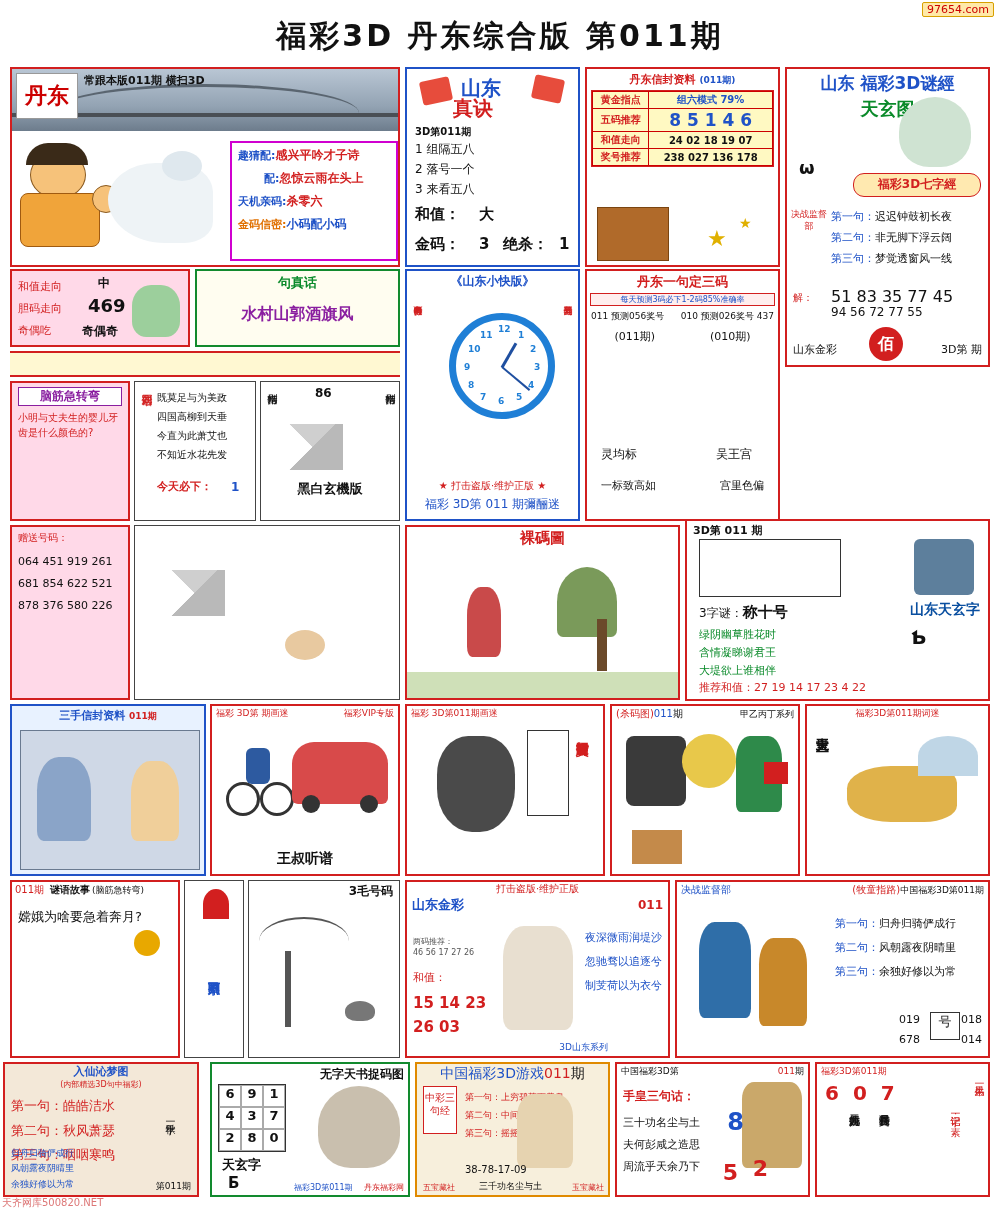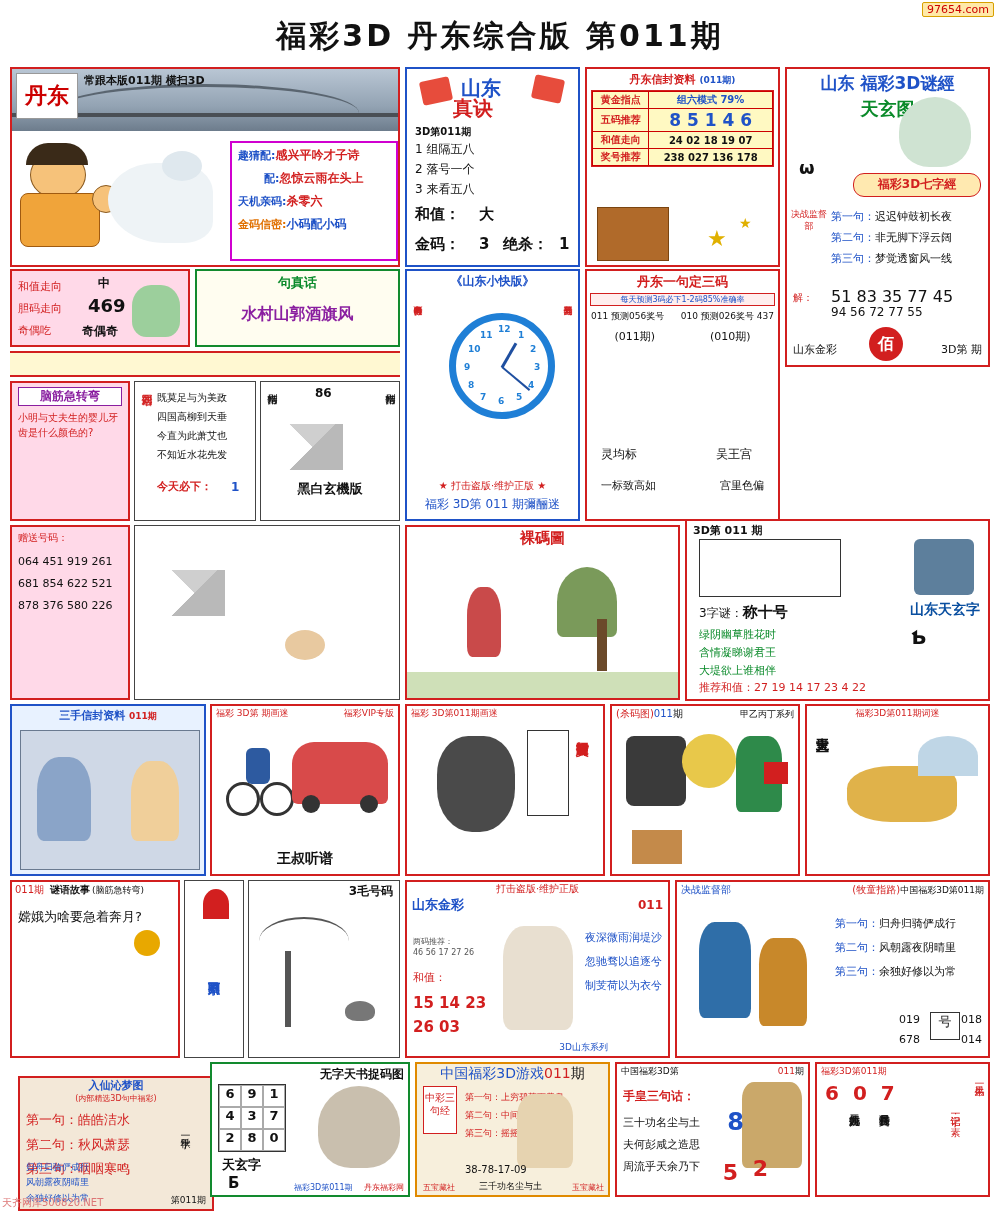--- a/index.html
+++ b/index.html
@@ -418,21 +418,21 @@
       <div><span class="blue">第二句：</span><span>风朝露夜阴晴里</span></div>
       <div><span class="blue">第三句：</span><span>余独好修以为常</span></div>
     </div>
     <div style="position:absolute;right:68px;bottom:30px;font-size:11px;">019</div>
     <div style="position:absolute;right:68px;bottom:10px;font-size:11px;">678</div>
     <div style="position:absolute;right:6px;bottom:30px;font-size:11px;">018</div>
     <div style="position:absolute;right:6px;bottom:10px;font-size:11px;">014</div>
     <div style="position:absolute;right:28px;bottom:16px;width:28px;height:26px;border:1px solid #333;text-align:center;font-size:13px;">号</div>
   </div>
 
-  <div class="cell bd-red" style="left:18px;top:995px;width:196px;height:135px;background:#f3e8d8;margin-top:14px;">
+  <div class="cell bd-red" style="left:3px;top:995px;width:196px;height:135px;background:#f3e8d8;">
     <div style="text-align:center;font-size:11px;font-weight:bold;color:#1f52c7;">入仙沁梦图</div>
     <div style="text-align:center;font-size:8px;color:#d21f1f;">(内部精选3D句中福彩)</div>
     <div style="position:absolute;left:6px;top:30px;font-size:13px;line-height:1.9;color:#d21f1f;">
       <div><span>第一句：</span><span>皓皓洁水</span></div>
       <div><span>第二句：</span><span>秋风萧瑟</span></div>
       <div><span>第三句：</span><span>咽咽寒鸣</span></div>
     </div>
     <div style="position:absolute;left:6px;top:82px;font-size:9px;line-height:1.7;color:#1f52c7;">
       <div>归舟归骑俨成行</div>
       <div>风朝露夜阴晴里</div>

